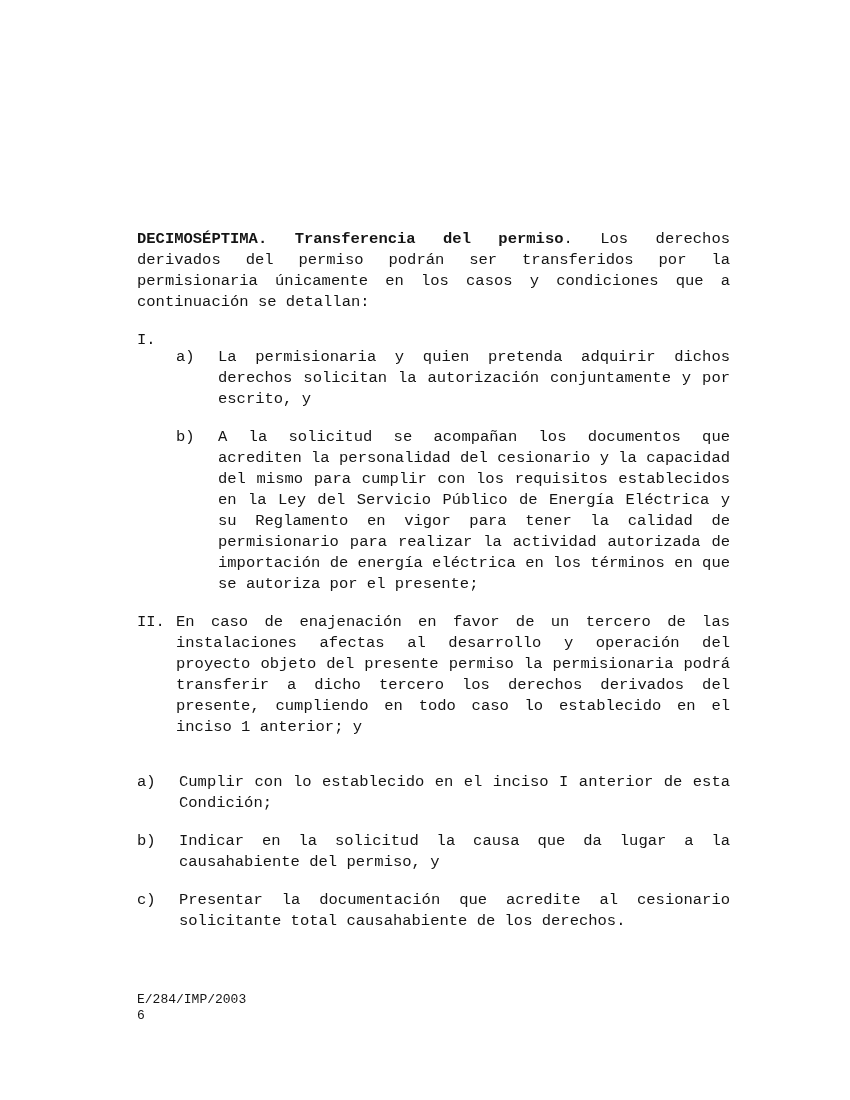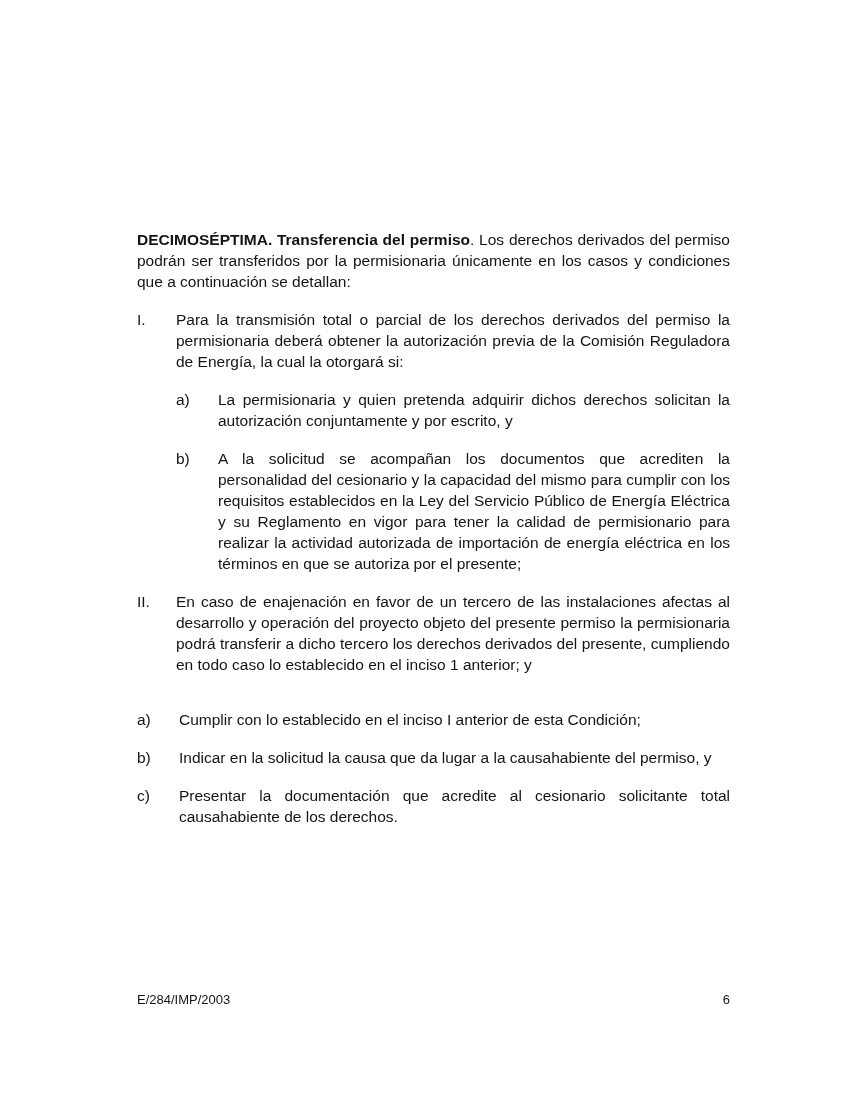--- a/index.html
+++ b/index.html
@@ -1,15 +1,15 @@
 <!DOCTYPE html>
 <html><head>
 <meta charset="utf-8">
 <style>
-  * { margin: 0; padding: 0; box-sizing: border-box; }
+  * { margin: 0; padding: 0; box-sizing: border-box; font-family: Liberation Mono, monospace; }
   html, body { background: #e8e8e8; }
   .page {
     position: relative;
     width: 850px;
     height: 1100px;
     background: #ffffff;
     font-family: "Liberation Sans", "DejaVu Sans", sans-serif;
     color: #141414;
     overflow: hidden;
     margin: 0 auto;
@@ -35,34 +35,34 @@
     position: absolute;
     left: 137px;
     top: 992px;
     width: 593px;
     display: flex;
     justify-content: space-between;
     align-items: baseline;
     font-size: 13px;
     line-height: 16px;
     color: #141414;
+    flex-direction: column;
   }
 </style>
 </head>
 <body>
 
 <div class="page">
   <div class="doc">
 
     <p class="intro"><span class="bold">DECIMOSÉPTIMA. Transferencia del permiso</span><span>. Los derechos derivados del permiso podrán ser transferidos por la permisionaria únicamente en los casos y condiciones que a continuación se detallan:</span></p>
 
     <div class="section">
       <div class="sec-num">I.</div>
       <div class="sec-body">
-        <p class="sec-text">Para la transmisión total o parcial de los derechos derivados del permiso la permisionaria deberá obtener la autorización previa de la Comisión Reguladora de Energía, la cual la otorgará si:</p>
 
         <div class="item">
           <div class="item-label">a)</div>
           <p class="item-text">La permisionaria y quien pretenda adquirir dichos derechos solicitan la autorización conjuntamente y por escrito, y</p>
         </div>
 
         <div class="item">
           <div class="item-label">b)</div>
           <p class="item-text">A la solicitud se acompañan los documentos que acrediten la personalidad del cesionario y la capacidad del mismo para cumplir con los requisitos establecidos en la Ley del Servicio Público de Energía Eléctrica y su Reglamento en vigor para tener la calidad de permisionario para realizar la actividad autorizada de importación de energía eléctrica en los términos en que se autoriza por el presente;</p>
         </div>

